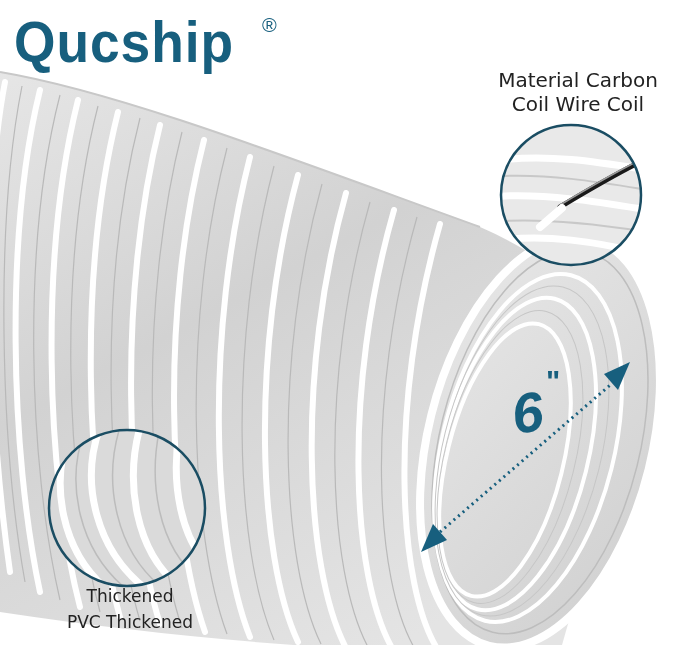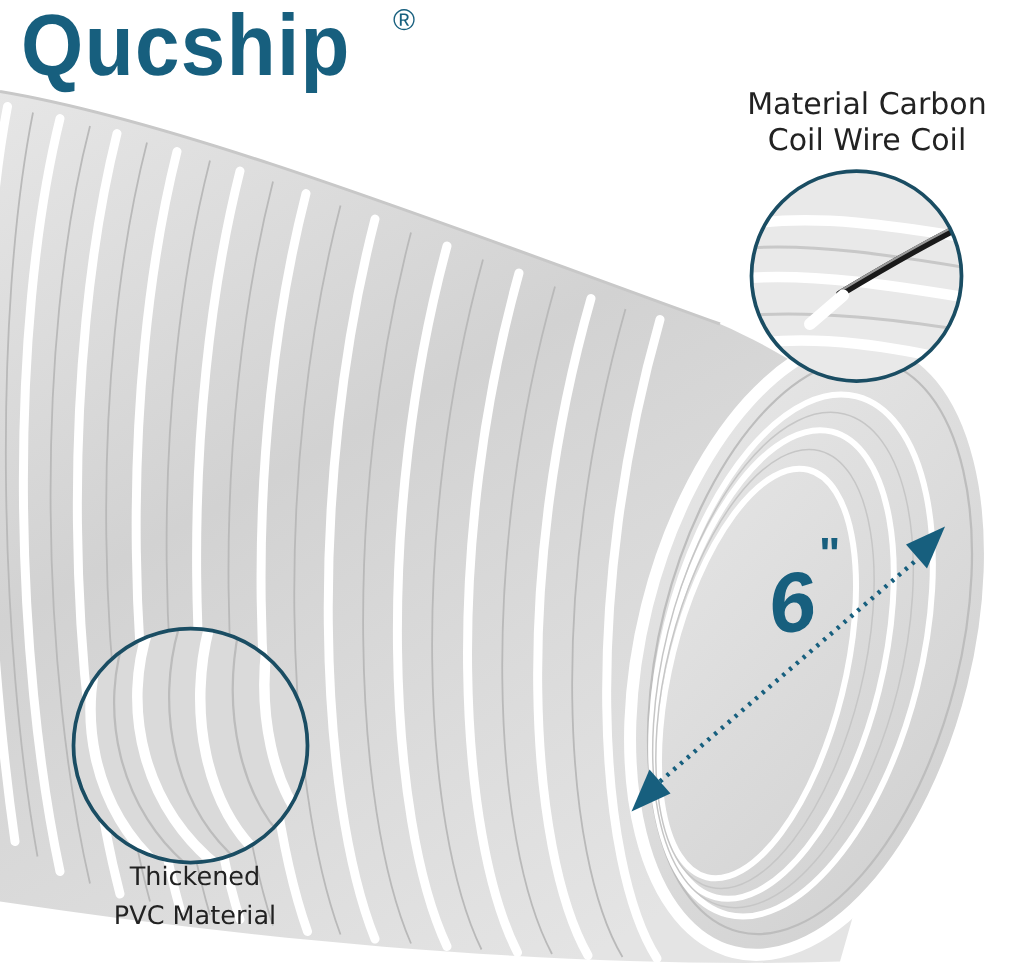--- a/index.html
+++ b/index.html
@@ -1,17 +1,17 @@
 <!DOCTYPE html>
 <html><head>
   <meta charset="utf-8">
   <style>
     html, body { margin: 0; padding: 0; background: #ffffff; }
     body { width: 679px; height: 645px; overflow: hidden; position: relative; font-family: "DejaVu Sans", sans-serif; }
-    #stage { position: absolute; left: 0; top: 1px; width: 679px; height: 629px; }
+    #stage { position: absolute; left: 0; top: 12px; width: 679px; height: 629px; }
     .brand {
       position: absolute; left: 14px; top: -4px;
       font-family: "Liberation Sans", sans-serif; font-weight: bold;
       font-size: 58px; letter-spacing: 1px; color: #175f7e;
       transform: scaleX(0.92); transform-origin: left top;
     }
     .reg {
       position: absolute; left: 262px; top: 2px;
       font-family: "Liberation Sans", sans-serif; font-size: 20px; color: #175f7e;
     }
@@ -145,18 +145,18 @@
   <div class="brand">Qucship</div>
   <div class="reg">®</div>
 
   <div class="callout callout-wire">
     <div>Material Carbon</div>
     <div>Coil Wire Coil</div>
   </div>
 
   <div class="callout callout-pvc">
     <div>Thickened</div>
-    <div>PVC Material</div>
+    <div>PVC Thickened</div>
   </div>
 
   <div class="dim-label">6</div>
   <div class="dim-unit">"</div>
 </div>
 
 </body></html>

